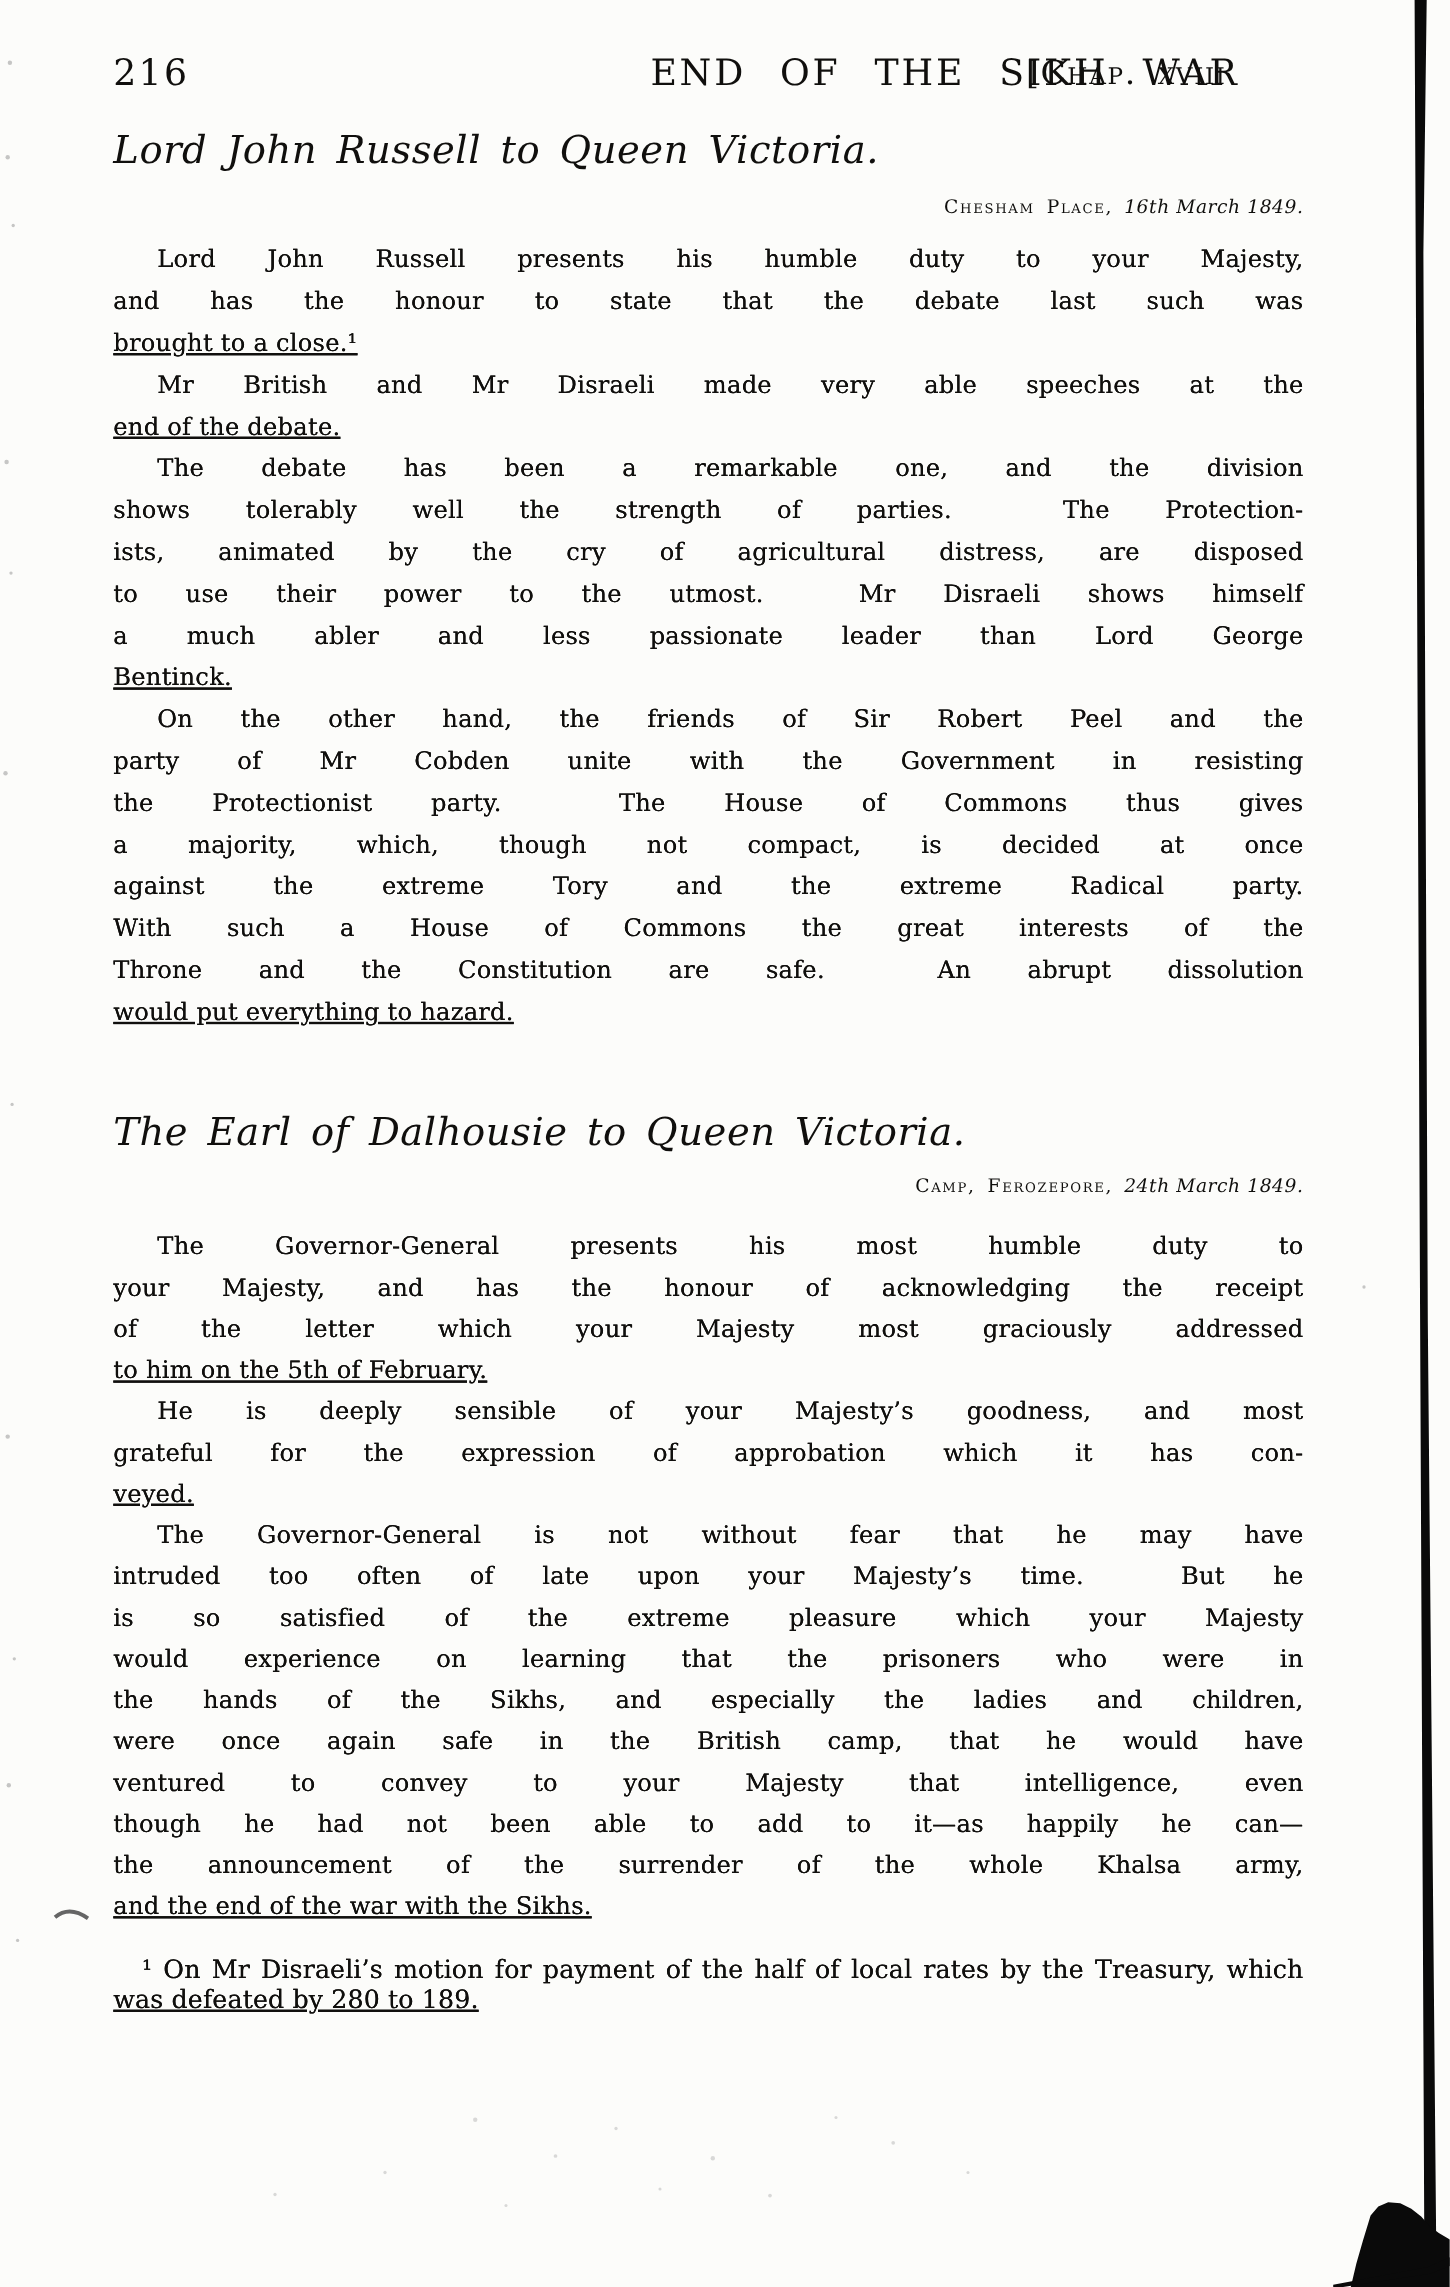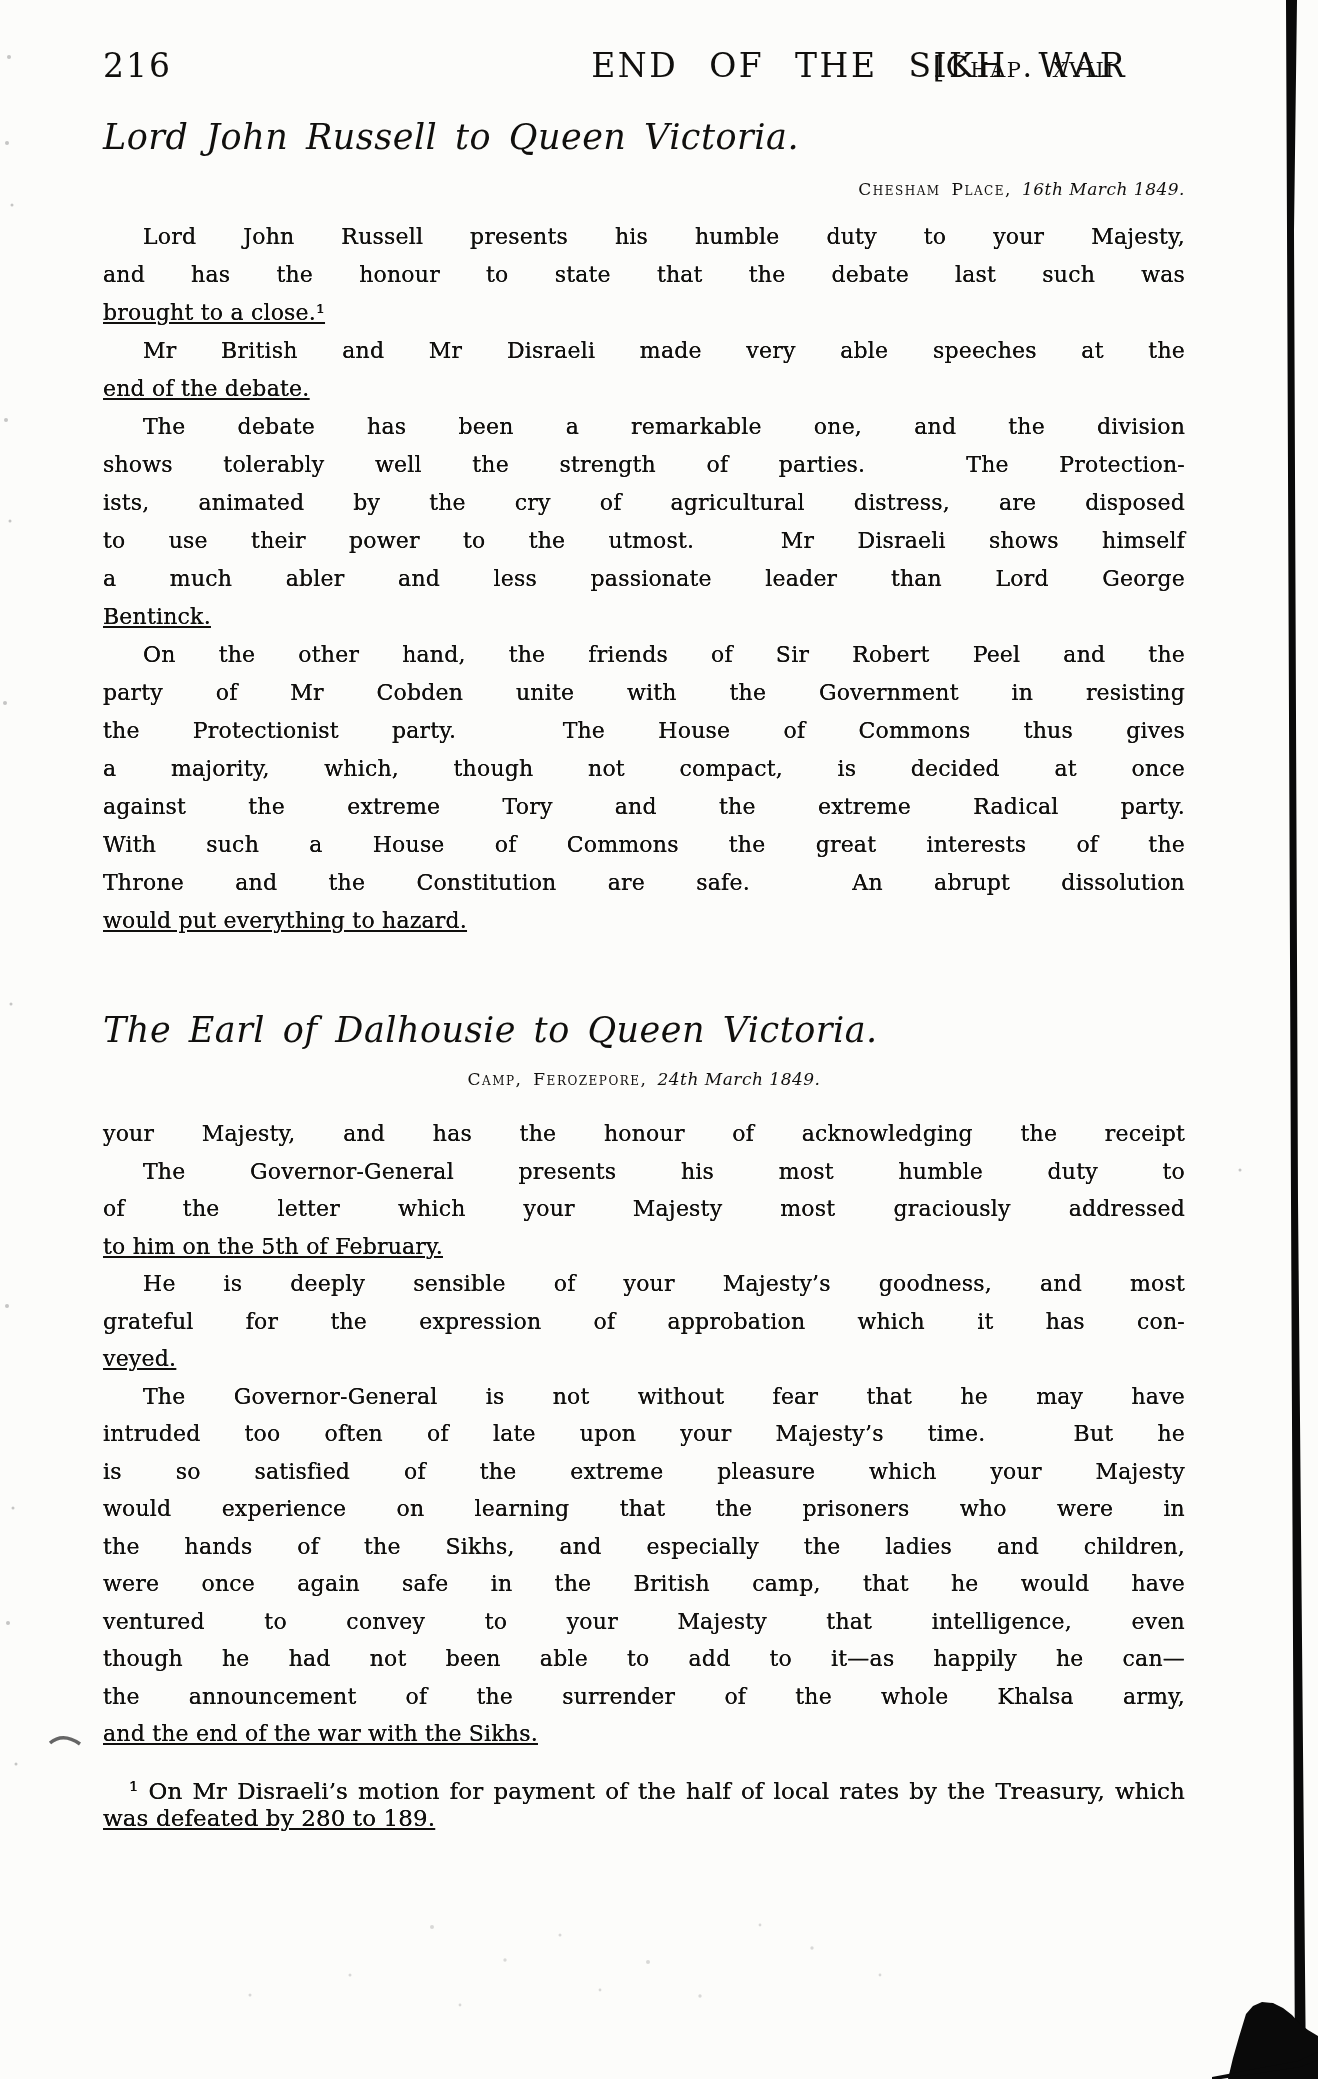--- a/index.html
+++ b/index.html
@@ -32,21 +32,21 @@
     margin: 0; font-weight: normal; font-style: italic;
     font-size: 35px; line-height: 42px;
     text-align: left; word-spacing: 6px; letter-spacing: 0.5px;
   }
   .lheading.h1 { top: 116px; padding-right: 114px; width: 968px; }
   .lheading.h2 { top: 1009px; padding-right: 96px; width: 986px; }
 
   
   .dateline { margin: 0; text-align: right; font-size: 17px; line-height: 30px; }
   .dateline.d1 { top: 174px; }
-  .dateline.d2 { top: 1064px; text-align: center; }
+  .dateline.d2 { top: 1064px; }
   .dateline .place { font-variant: small-caps; letter-spacing: 1.5px; word-spacing: 4px; }
   .dateline .date  { font-style: italic; margin-left: 10px; letter-spacing: 0.5px; }
 
   
   .bodyblock { font-size: 22px; letter-spacing: 0.2px; text-shadow: 0 0 0.5px currentColor; }
   .body1 { top: 218px; line-height: 38px; }
   .body2 { top: 1115px; line-height: 37.5px; }
   .ln {
     text-align: justify; text-align-last: justify; text-justify: inter-word;
     white-space: normal;
@@ -95,22 +95,22 @@
     <div class="ln">With such a House of Commons the great interests of the</div>
     <div class="ln">Throne and the Constitution are safe.&nbsp; An abrupt dissolution</div>
     <div class="ln last">would put everything to hazard.</div>
   </div>
 
   <h2 class="abs lheading h2">The Earl of Dalhousie to Queen Victoria.</h2>
 
   <p class="abs dateline d2"><span class="place">Camp, Ferozepore,</span><span class="date">24th March 1849.</span></p>
 
   <div class="abs bodyblock body2">
+    <div class="ln ind">The Governor-General presents his most humble duty to</div>
     <div class="ln">your Majesty, and has the honour of acknowledging the receipt</div>
-    <div class="ln ind">The Governor-General presents his most humble duty to</div>
     <div class="ln">of the letter which your Majesty most graciously addressed</div>
     <div class="ln last">to him on the 5th of February.</div>
     <div class="ln ind">He is deeply sensible of your Majesty’s goodness, and most</div>
     <div class="ln">grateful for the expression of approbation which it has con-</div>
     <div class="ln last">veyed.</div>
     <div class="ln ind">The Governor-General is not without fear that he may have</div>
     <div class="ln">intruded too often of late upon your Majesty’s time.&nbsp; But he</div>
     <div class="ln">is so satisfied of the extreme pleasure which your Majesty</div>
     <div class="ln">would experience on learning that the prisoners who were in</div>
     <div class="ln">the hands of the Sikhs, and especially the ladies and children,</div>

